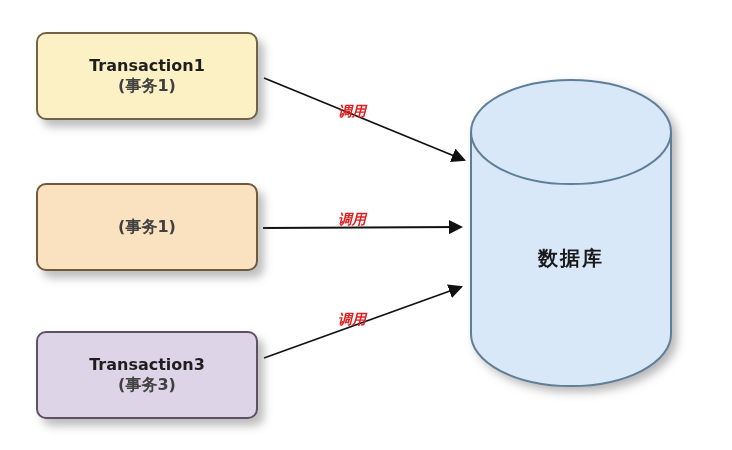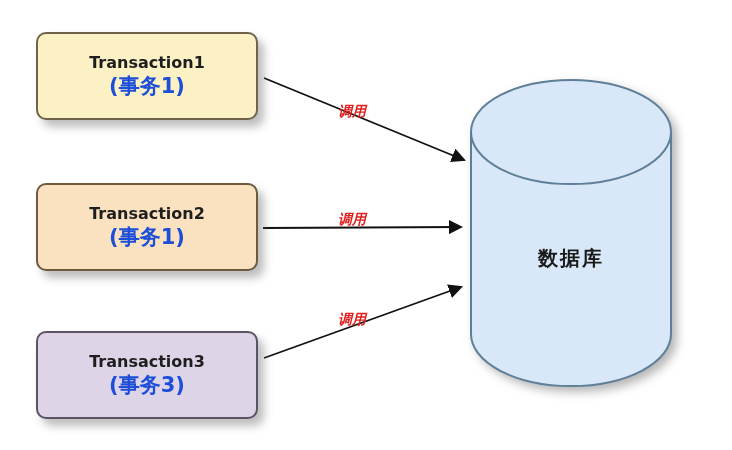--- a/index.html
+++ b/index.html
@@ -22,21 +22,21 @@
     border: 2.5px solid #555;
     border-radius: 10px;
     display: flex;
     flex-direction: column;
     align-items: center;
     justify-content: center;
     box-shadow: 6px 7px 8px rgba(110,110,110,0.45);
     box-sizing: border-box;
   }
   .tbox .title    { font-weight: bold; font-size: 16px; color: #1e1e1e; line-height: 1.25; }
-  .tbox .subtitle { font-weight: bold; font-size: 21px; color: #1d4ed8; line-height: 1.25; }
+  .tbox .subtitle { font-weight: bold; font-size: 16px; color: #404040; line-height: 1.25; }
 
   .call-label {
     position: absolute;
     transform: translate(-50%, -50%);
     font-weight: bold;
     font-size: 14px;
     white-space: nowrap;
     font-style: italic;
   }
 
@@ -88,21 +88,20 @@
     <line class="arrow-line" x1="263" y1="228" x2="461" y2="227" marker-end="url(#arrowhead)" stroke="#111111"></line>
     <line class="arrow-line" x1="264" y1="358" x2="461" y2="287" marker-end="url(#arrowhead)" stroke="#111111"></line>
   </svg>
 
   <div class="tbox" style="top: 32px; background-color: rgb(252, 241, 197); border-color: rgb(111, 100, 72);">
     <div class="title">Transaction1</div>
     <div class="subtitle">(事务1)</div>
   </div>
 
   <div class="tbox" style="top: 183px; background-color: rgb(250, 226, 192); border-color: rgb(111, 90, 62);">
-    <div class="title">Transaction2</div>
     <div class="subtitle">(事务1)</div>
   </div>
 
   <div class="tbox" style="top: 331px; background-color: rgb(222, 212, 231); border-color: rgb(92, 82, 100);">
     <div class="title">Transaction3</div>
     <div class="subtitle">(事务3)</div>
   </div>
 
   <div class="call-label" style="left: 352px; top: 112px; color: rgb(224, 31, 31);">调用</div>
   <div class="call-label" style="left: 352px; top: 220px; color: rgb(224, 31, 31);">调用</div>

